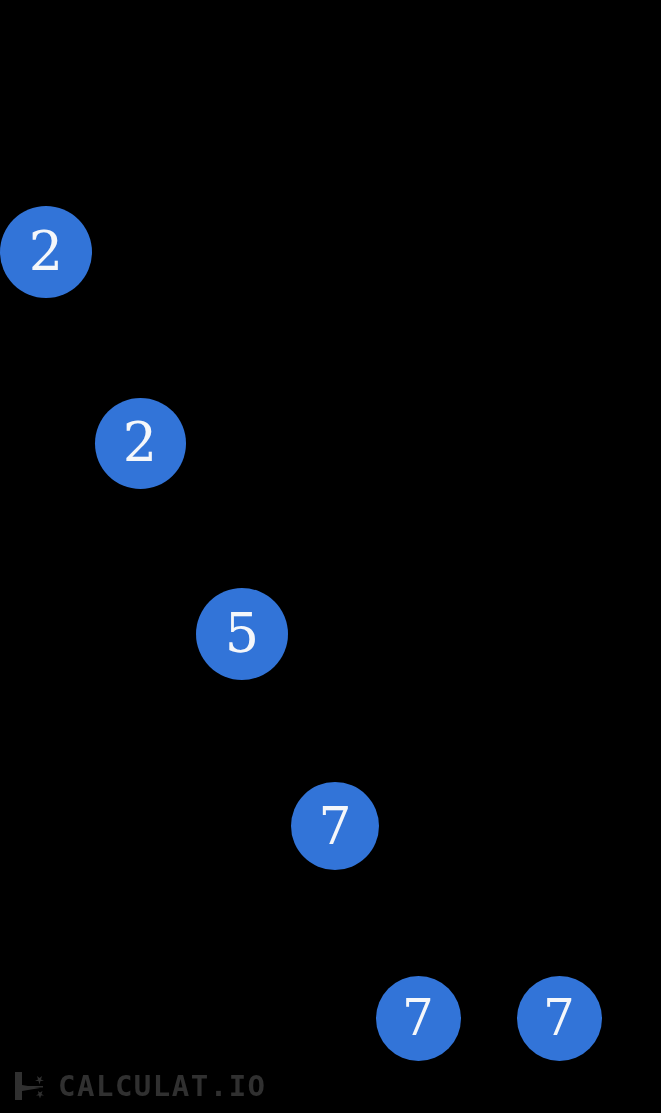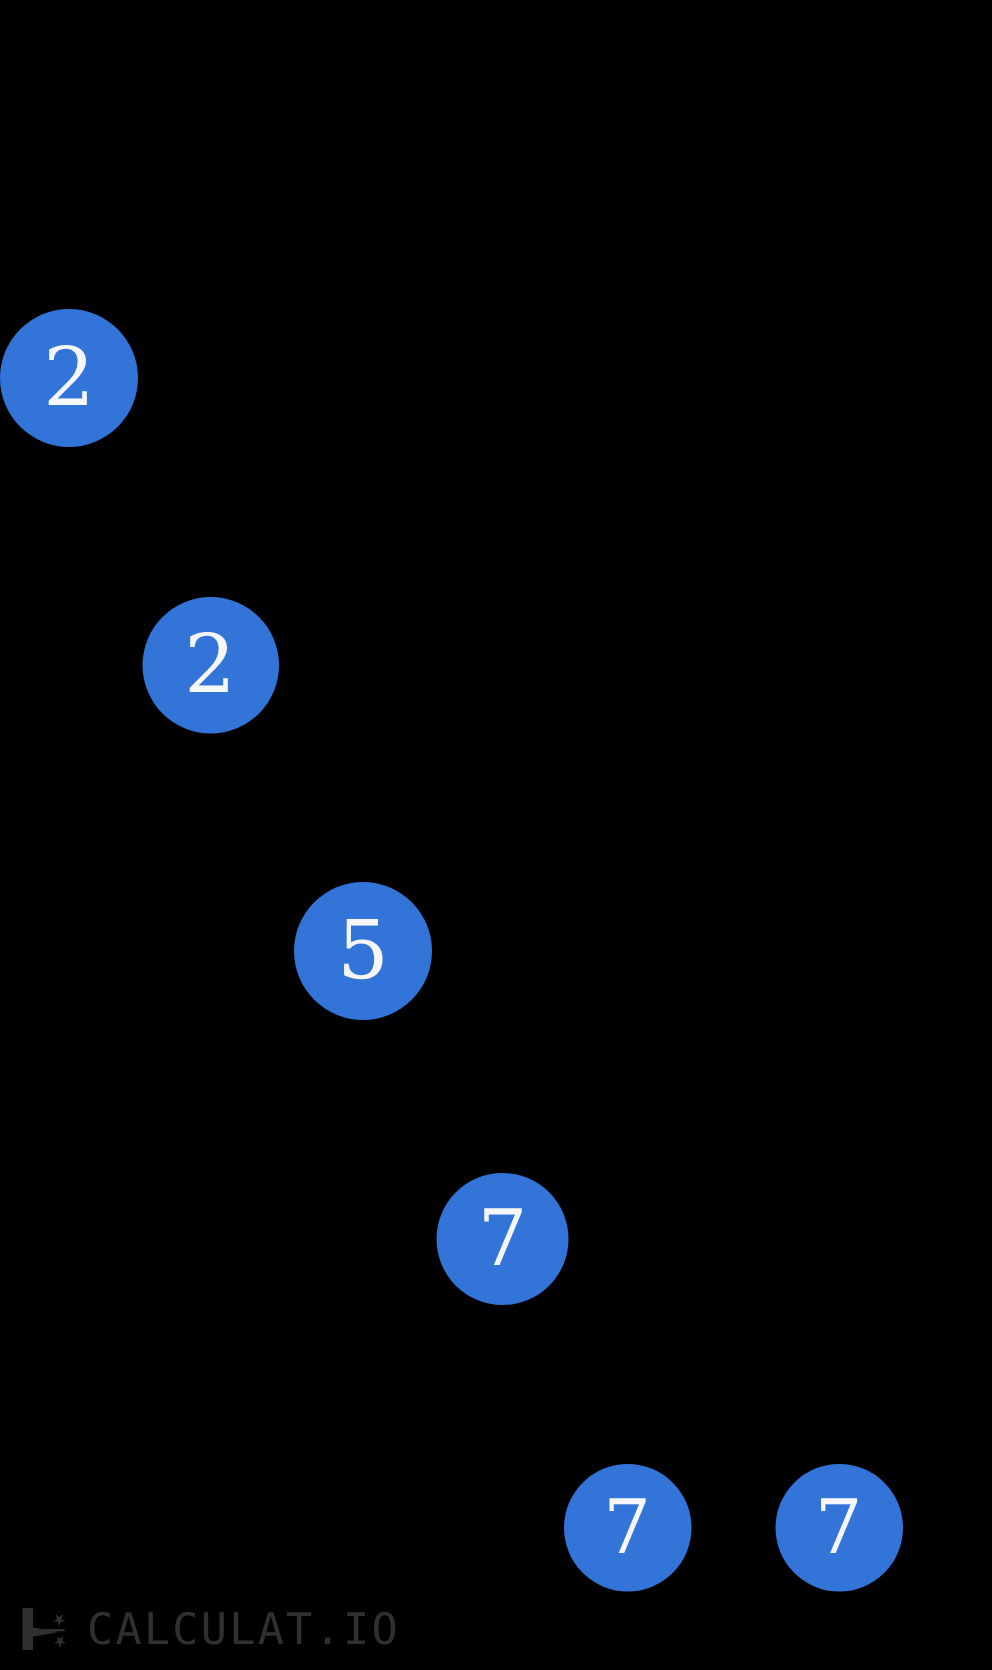--- a/index.html
+++ b/index.html
@@ -40,21 +40,21 @@
   }
   #watermark .mark-icon {
     display: block;
     width: 40px;
     height: 38px;
   }
   #watermark .mark-text {
     font-family: "DejaVu Sans Mono", "Liberation Mono", monospace;
     font-size: 29px;
     letter-spacing: 1.5px;
-    font-weight: 400;
+    font-weight: 700;
     color: #303030;
     line-height: 1;
     white-space: nowrap;
   }
 </style>
 </head>
 <body style="background: rgb(0, 0, 0);">
 
 <div id="stage" style="width: 661px; height: 1113px; background: rgb(0, 0, 0);">
 

